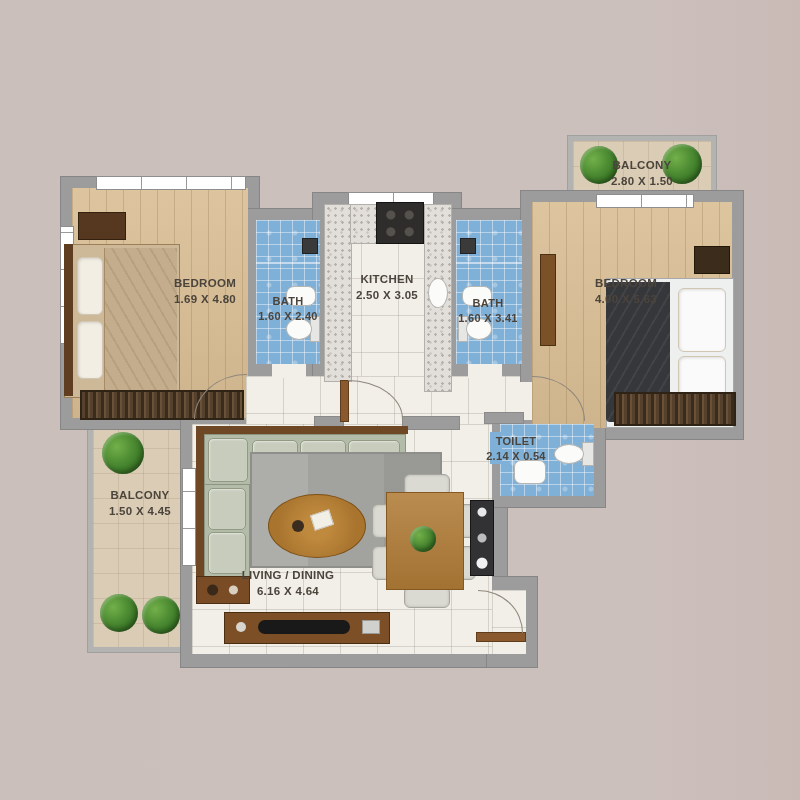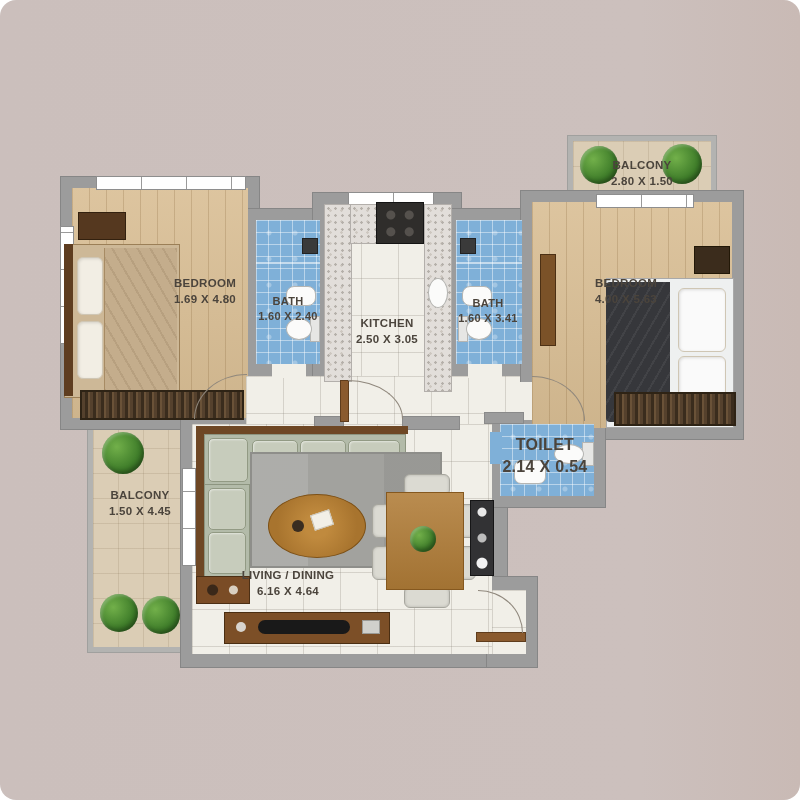--- a/index.html
+++ b/index.html
@@ -1,16 +1,16 @@
 <!DOCTYPE html>
 <html><head>
 <meta charset="utf-8">
 <style>
   html,body{margin:0;padding:0;}
-  .stage{position:relative;width:800px;height:800px;background:linear-gradient(90deg,#cbbfbc 0%,#ccc0bd 80%,#c9bab5 100%);overflow:hidden;font-family:"Liberation Sans",sans-serif;border-radius:16px;}
+  .stage{position:relative;width:800px;height:800px;background:linear-gradient(90deg,#cbbfbc 0%,#ccc0bd 80%,#c9bab5 100%);overflow:hidden;font-family:"Liberation Sans",sans-serif;}
   .abs{position:absolute;}
   .wall{position:absolute;background:#9c9c9c;box-shadow:inset 0 0 0 1px #868686;}
   .wallseg{position:absolute;background:#9c9c9c;box-shadow:inset 0 0 0 1px #8a8a8a;}
   .wood{position:absolute;background-color:#d9be94;background-image:repeating-linear-gradient(90deg,rgba(122,88,44,.22) 0 1px,transparent 1px 17px),linear-gradient(rgba(255,255,255,.10),rgba(0,0,0,.05));}
   .tile-white{position:absolute;background-color:#f1efe8;background-image:linear-gradient(rgba(140,135,125,.28) 1px,transparent 1px),linear-gradient(90deg,rgba(140,135,125,.28) 1px,transparent 1px);background-size:37px 37px;}
   .tile-blue{position:absolute;background-color:#7fb0d8;background-image:linear-gradient(rgba(255,255,255,.45) 1px,transparent 1px),linear-gradient(90deg,rgba(255,255,255,.45) 1px,transparent 1px),radial-gradient(rgba(255,255,255,.28) 2px,transparent 3px);background-size:12px 12px,12px 12px,26px 26px;}
   .tile-tan{background-color:#dbcdb5;background-image:linear-gradient(rgba(120,100,70,.16) 1px,transparent 1px),linear-gradient(90deg,rgba(120,100,70,.16) 1px,transparent 1px);background-size:25px 25px;}
   .balc{position:absolute;border:5px solid #b3b3b1;box-shadow:0 0 0 1px #a0a09e;}
   .granite{position:absolute;background-color:#e2deda;background-image:radial-gradient(#b5b0aa 1px,transparent 1.5px),radial-gradient(#cdc7c0 1px,transparent 1.5px);background-size:7px 7px,11px 11px;border:1px solid #b3afab;}
   .win{position:absolute;background-color:#ffffff;border:1px solid #8e8e8e;background-image:repeating-linear-gradient(90deg,transparent 0 44px,#9a9a9a 44px 45px);}
@@ -158,33 +158,33 @@
     <div>2.80 X 1.50</div>
   </div>
   <div class="label" style="left:145px;top:276px;">
     <div>BEDROOM</div>
     <div>1.69 X 4.80</div>
   </div>
   <div class="label" style="left:228px;top:294px;font-size:11px;">
     <div>BATH</div>
     <div>1.60 X 2.40</div>
   </div>
-  <div class="label" style="left:327px;top:272px;margin-top:44px;">
+  <div class="label" style="left:327px;top:272px;">
     <div>KITCHEN</div>
     <div>2.50 X 3.05</div>
   </div>
   <div class="label" style="left:428px;top:296px;font-size:11px;">
     <div>BATH</div>
     <div>1.60 X 3.41</div>
   </div>
   <div class="label" style="left:566px;top:276px;">
     <div>BEDROOM</div>
     <div>4.00 X 5.63</div>
   </div>
-  <div class="label" style="left:485px;top:434px;font-size:16px;">
+  <div class="label" style="left:456px;top:434px;font-size:11px;">
     <div>TOILET</div>
     <div>2.14 X 0.54</div>
   </div>
   <div class="label" style="left:80px;top:488px;">
     <div>BALCONY</div>
     <div>1.50 X 4.45</div>
   </div>
   <div class="label" style="left:218px;top:568px;width:140px;">
     <div>LIVING / DINING</div>
     <div>6.16 X 4.64</div>

